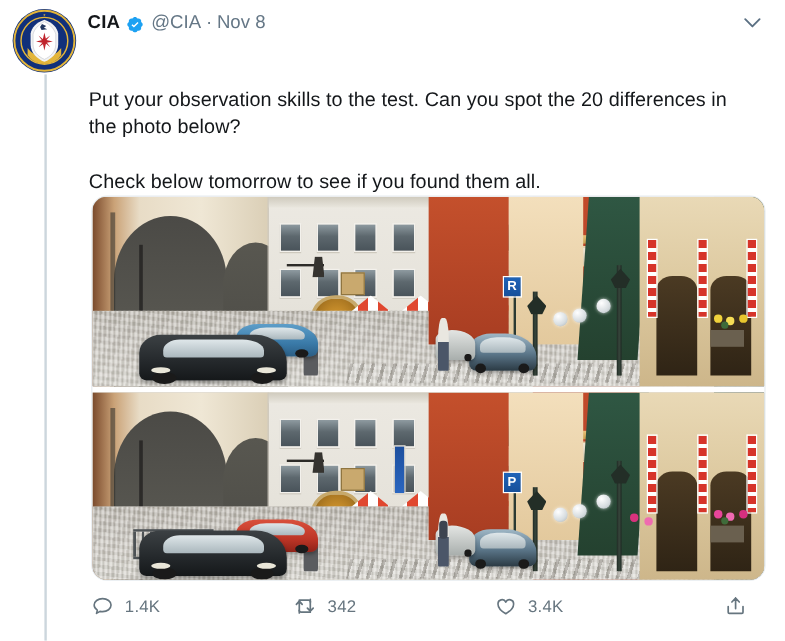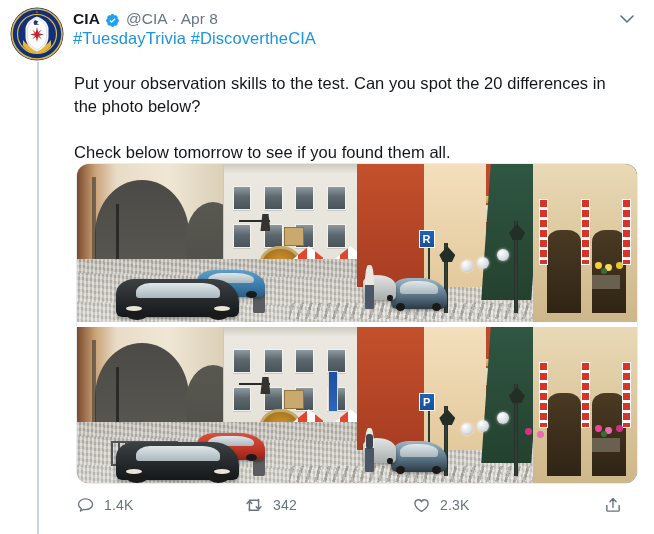--- a/index.html
+++ b/index.html
@@ -450,30 +450,29 @@
   <div class="head">
     <span class="name">CIA</span>
     <span class="verified">
       <svg viewBox="0 0 24 24" width="15" height="15">
         <path fill="#1da1f2" d="M22.25 12c0-1.43-.88-2.67-2.19-3.34.46-1.39.2-2.9-.81-3.91s-2.52-1.27-3.91-.81C14.67 2.63 13.43 1.75 12 1.75s-2.67.88-3.34 2.19c-1.39-.46-2.9-.2-3.91.81s-1.27 2.52-.81 3.91C2.63 9.33 1.75 10.57 1.75 12s.88 2.67 2.19 3.34c-.46 1.39-.2 2.9.81 3.91s2.52 1.27 3.91.81c.67 1.31 1.91 2.19 3.34 2.19s2.67-.88 3.34-2.19c1.39.46 2.9.2 3.91-.81s1.27-2.52.81-3.91c1.31-.67 2.19-1.91 2.19-3.34z"></path>
         <path fill="#fff" d="M10.54 15.96 7.3 12.72l1.34-1.34 1.9 1.9 4.82-4.82 1.34 1.34z"></path>
       </svg>
     </span>
     <span class="handle">@CIA</span>
     <span class="dot-sep">·</span>
-    <span class="date">Apr 8</span>
+    <span class="date">Nov 8</span>
   </div>
 
   <div class="caret-btn">
     <svg viewBox="0 0 24 24" width="22" height="18">
       <path d="M4 8 L12 16 L20 8" fill="none" stroke="#5b7083" stroke-width="2.1" stroke-linecap="round" stroke-linejoin="round"></path>
     </svg>
   </div>
 
-  <div class="hashline">#TuesdayTrivia #DiscovertheCIA</div>
 
   <div class="body-text">
     <div class="para">Put your observation skills to the test. Can you spot the 20 differences in the photo below?</div>
     <div class="para">Check below tomorrow to see if you found them all.</div>
   </div>
 
   <div class="media">
 
     <div class="photo">
       <div class="sky"></div>
@@ -794,21 +793,21 @@
       </span>
       <span class="cnt">342</span>
     </div>
 
     <div class="act act-like">
       <span>
         <svg viewBox="0 0 24 24" width="19" height="19">
           <path d="M12 19.5S3.8 14.6 3.8 9.4A4.3 4.3 0 0 1 12 7.3a4.3 4.3 0 0 1 8.2 2.1c0 5.2-8.2 10.1-8.2 10.1z" fill="none" stroke="#66757f" stroke-width="1.7" stroke-linejoin="round"></path>
         </svg>
       </span>
-      <span class="cnt">2.3K</span>
+      <span class="cnt">3.4K</span>
     </div>
 
     <div class="act act-share">
       <span>
         <svg viewBox="0 0 24 24" width="20" height="20">
           <path d="M4.6 12.6v5.6c0 .6.5 1.1 1.1 1.1h12.6c.6 0 1.1-.5 1.1-1.1v-5.6" fill="none" stroke="#66757f" stroke-width="1.7" stroke-linecap="round"></path>
           <path d="M12 14.6V4.2M12 4.2 8.3 8M12 4.2 15.7 8" fill="none" stroke="#66757f" stroke-width="1.7" stroke-linecap="round" stroke-linejoin="round"></path>
         </svg>
       </span>
       <span class="cnt"></span>

